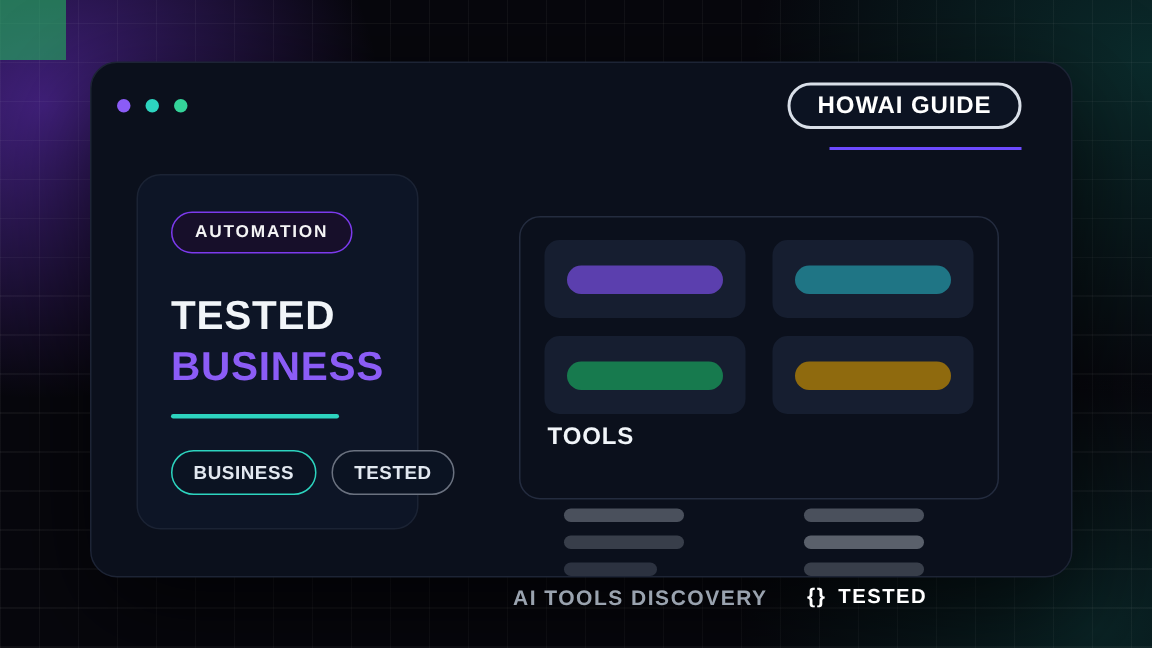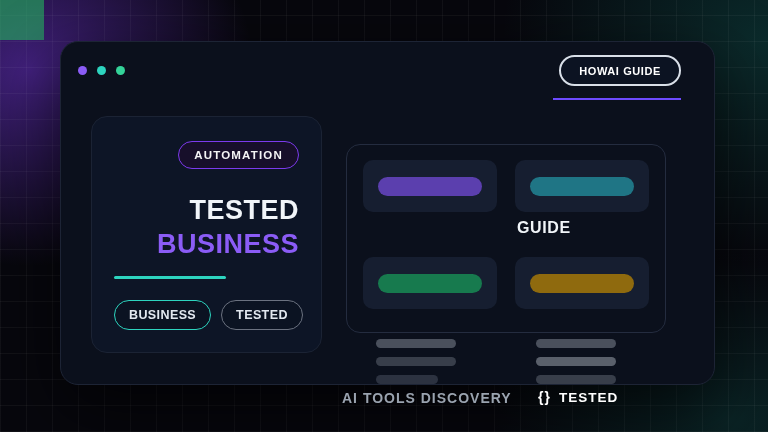--- a/index.html
+++ b/index.html
@@ -32,35 +32,34 @@
     box-shadow: 0 24px 70px rgba(0,0,0,0.65);
   }
   .dot { position:absolute; width:9px; height:9px; border-radius:50%; top:24px; }
   .dot1 { left:17px; } .dot2 { left:36px; } .dot3 { left:55px; }
 
   .guide-btn {
     position:absolute; right:33px; top:13px; height:31px;
     display:flex; align-items:center; padding:0 18px;
     border:2px solid #d9dfe8; border-radius:17px;
     background:#0c1322; color:#ffffff;
-    font-size:11px; font-weight:700; letter-spacing:0.6px;
+    font-size:16px; font-weight:700; letter-spacing:0.6px;
     cursor:pointer;
     text-align:right;
   }
   .guide-underline {
     position:absolute; right:33px; top:56px; width:128px; height:2px;
     background:#6d4aff;
   }
 
   
   .hero {
-    position:absolute; left:30px; top:74px; width:231px; height:237px;
+    position:absolute; left:30px; top:74px; width:188px; height:237px;
     background:#0d1526; border:1px solid #1b2334; border-radius:16px;
     padding:24px 22px;
-    text-align:right;
   }
   .badge {
     display:inline-block; padding:7px 15px;
     border:1px solid #7c3aed; border-radius:16px;
     background:#170f2a; color:#f4f4f5;
     font-size:11.5px; font-weight:700; letter-spacing:1.2px;
   }
   .hero-title { margin-top:24px; font-size:27px; font-weight:800; line-height:34px; letter-spacing:0.5px; }
   .hero-title .line1 { color:#f1f5f9; display:block; }
   .hero-title .line2 { color:#8b5cf6; display:block; }
@@ -147,27 +146,27 @@
     <div class="feature-cell">
       <div class="feature-card">
         <div class="feature-pill" style="background: rgb(91, 63, 174);"></div>
       </div>
     </div>
 
     <div class="feature-cell">
       <div class="feature-card">
         <div class="feature-pill" style="background: rgb(31, 117, 133);"></div>
       </div>
-      <div class="feature-label">GUIDE</div>
     </div>
 
     <div class="feature-cell">
       <div class="feature-card">
         <div class="feature-pill" style="background: rgb(23, 122, 78);"></div>
       </div>
+      <div class="feature-label">TOOLS</div>
     </div>
 
     <div class="feature-cell">
       <div class="feature-card">
         <div class="feature-pill" style="background: rgb(143, 106, 14);"></div>
       </div>
     </div>
 
   </div>
 

